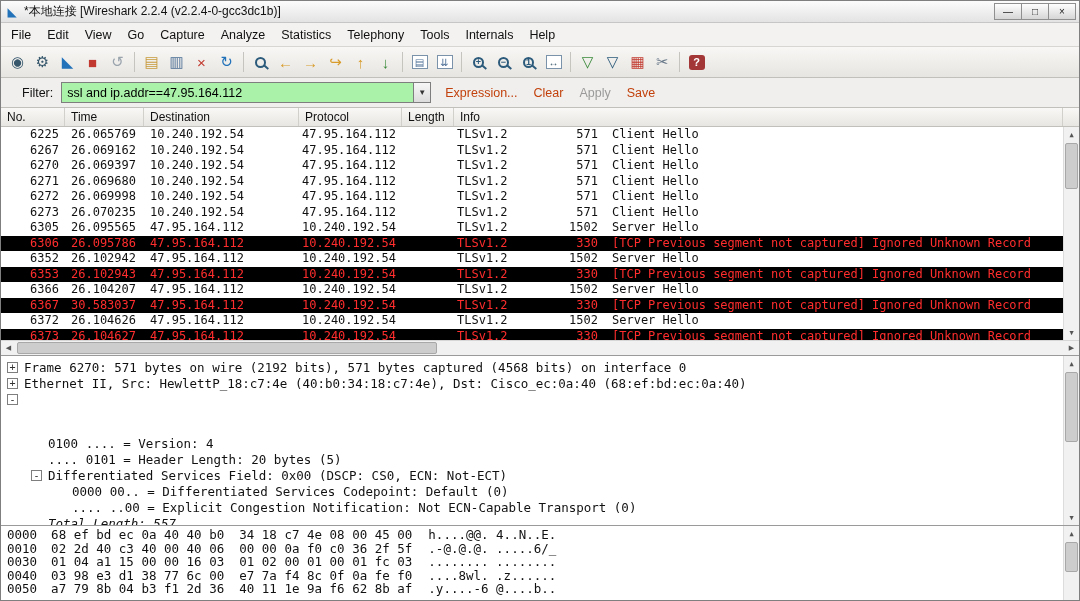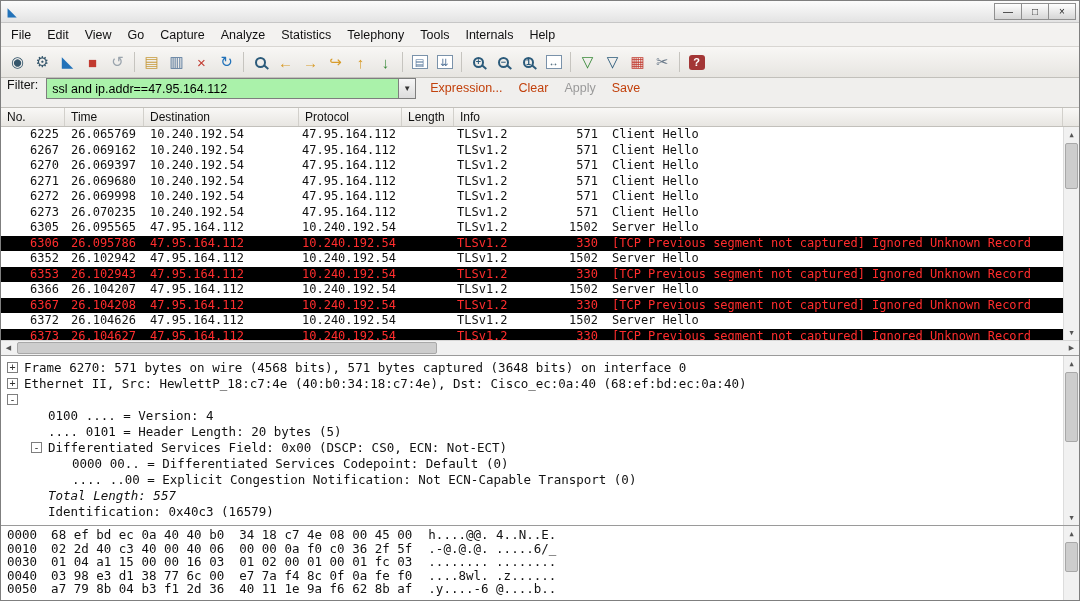--- a/index.html
+++ b/index.html
@@ -31,21 +31,21 @@
     border:1px solid #7a92aa;background:#fff;font-size:10px;}
   .tb-sep{width:1px;height:20px;background:#c6c4bf;margin:0 4px;flex:0 0 1px;}
   .mag{position:relative;width:11px;height:11px;border:2px solid #2b5a7a;border-radius:50%;
     display:flex;align-items:center;justify-content:center;font-size:9px;font-weight:bold;color:#2b5a7a;}
   .mag::after{content:"";position:absolute;width:6px;height:2px;background:#2b5a7a;right:-5px;bottom:-2px;
     transform:rotate(40deg);}
   .help-badge{width:16px;height:15px;background:#a33636;color:#fff;border-radius:3px;
     display:flex;align-items:center;justify-content:center;font-size:11px;font-weight:bold;}
 
   
-  .filterbar{height:30px;flex:0 0 30px;display:flex;align-items:flex-start;padding:0 6px;
+  .filterbar{height:30px;flex:0 0 30px;display:flex;align-items:center;padding:0 21px;
     background:#f0efed;border-bottom:1px solid #c2c0bb;font-size:12.5px;gap:6px;}
   .filter-label{margin-right:2px;}
   .filter-input-wrap{display:flex;align-items:stretch;height:21px;}
   .filter-input{width:352px;height:21px;border:1px solid #7e7e7e;border-right:none;background:#aaf2aa;
     padding:0 5px;font-size:12.5px;font-family:"Liberation Sans","DejaVu Sans",sans-serif;color:#000;outline:none;}
   .filter-drop{width:18px;border:1px solid #7e7e7e;background:linear-gradient(#f7f7f7,#dcdcdc);
     display:flex;align-items:center;justify-content:center;font-size:8px;color:#333;}
   .filter-btn{padding:3px 8px;white-space:nowrap;color:#c2410c;}
   .filter-btn.disabled{color:#9a9a9a;}
 
@@ -97,20 +97,21 @@
   .hex-offset{margin-right:14px;}
   .hex-bytes{margin-right:16px;}
 </style>
 </head>
 <body>
 
 <div class="window">
 
   <div class="titlebar">
     <span class="title-icon">◣</span>
+    <span class="title-text">*本地连接 [Wireshark 2.2.4 (v2.2.4-0-gcc3dc1b)]</span>
     <span class="win-controls">
       <span class="win-btn">—</span>
       <span class="win-btn">□</span>
       <span class="win-btn">×</span>
     </span>
   </div>
 
   <div class="menubar">
       <div class="menu-item">File</div>
       <div class="menu-item">Edit</div>
@@ -332,21 +333,21 @@
           <div class="cell col0">6366</div>
           <div class="cell col1">26.104207</div>
           <div class="cell col2">47.95.164.112</div>
           <div class="cell col3">10.240.192.54</div>
           <div class="cell col4">TLSv1.2</div>
           <div class="cell col5">1502</div>
           <div class="cell col6">Server Hello</div>
         </div>
         <div class="pkt-row row-error">
           <div class="cell col0">6367</div>
-          <div class="cell col1">26.104208</div>
+          <div class="cell col1">30.583037</div>
           <div class="cell col2">47.95.164.112</div>
           <div class="cell col3">10.240.192.54</div>
           <div class="cell col4">TLSv1.2</div>
           <div class="cell col5">330</div>
           <div class="cell col6">[TCP Previous segment not captured] Ignored Unknown Record</div>
         </div>
         <div class="pkt-row">
           <div class="cell col0">6372</div>
           <div class="cell col1">26.104626</div>
           <div class="cell col2">47.95.164.112</div>
@@ -373,24 +374,24 @@
   </div>
 
   <div class="hscroll">
     <div class="hs-arrow left">◀</div>
     <div class="hs-thumb"></div>
     <div class="hs-arrow right">▶</div>
   </div>
 
   <div class="details">
     <div>
-        <div class="det-line" style="padding-left: 6px;"><span class="toggle-box">+</span><span>Frame 6270: 571 bytes on wire (4568 bits), 571 bytes captured (3648 bits) on interface 0</span></div>
+        <div class="det-line" style="padding-left: 6px;"><span class="toggle-box">+</span><span>Frame 6270: 571 bytes on wire (2192 bits), 571 bytes captured (4568 bits) on interface 0</span></div>
         <div class="det-line" style="padding-left: 6px;"><span class="toggle-box">+</span><span>Ethernet II, Src: HewlettP_18:c7:4e (40:b0:34:18:c7:4e), Dst: Cisco_ec:0a:40 (68:ef:bd:ec:0a:40)</span></div>
         <div class="det-line" style="padding-left: 6px;"><span class="toggle-box">-</span></div>
-        <div class="det-line" style="padding-left: 30px;"><span class="toggle-spacer"></span><span>0100 .... = Version: 4</span></div>
+        <div class="det-line" style="padding-left: 30px; margin-top: 28px;"><span class="toggle-spacer"></span><span>0100 .... = Version: 4</span></div>
         <div class="det-line" style="padding-left: 30px;"><span class="toggle-spacer"></span><span>.... 0101 = Header Length: 20 bytes (5)</span></div>
         <div class="det-line" style="padding-left: 30px;"><span class="toggle-box">-</span><span>Differentiated Services Field: 0x00 (DSCP: CS0, ECN: Not-ECT)</span></div>
         <div class="det-line" style="padding-left: 54px;"><span class="toggle-spacer"></span><span>0000 00.. = Differentiated Services Codepoint: Default (0)</span></div>
         <div class="det-line" style="padding-left: 54px;"><span class="toggle-spacer"></span><span>.... ..00 = Explicit Congestion Notification: Not ECN-Capable Transport (0)</span></div>
         <div class="det-line" style="padding-left: 30px; font-style: italic;"><span class="toggle-spacer"></span><span>Total Length: 557</span></div>
         <div class="det-line" style="padding-left: 30px;"><span class="toggle-spacer"></span><span>Identification: 0x40c3 (16579)</span></div>
       </div>
     <div class="vscroll">
       <div class="vs-arrow">▲</div>
       <div class="vs-thumb" style="top:16px;height:70px;"></div>

